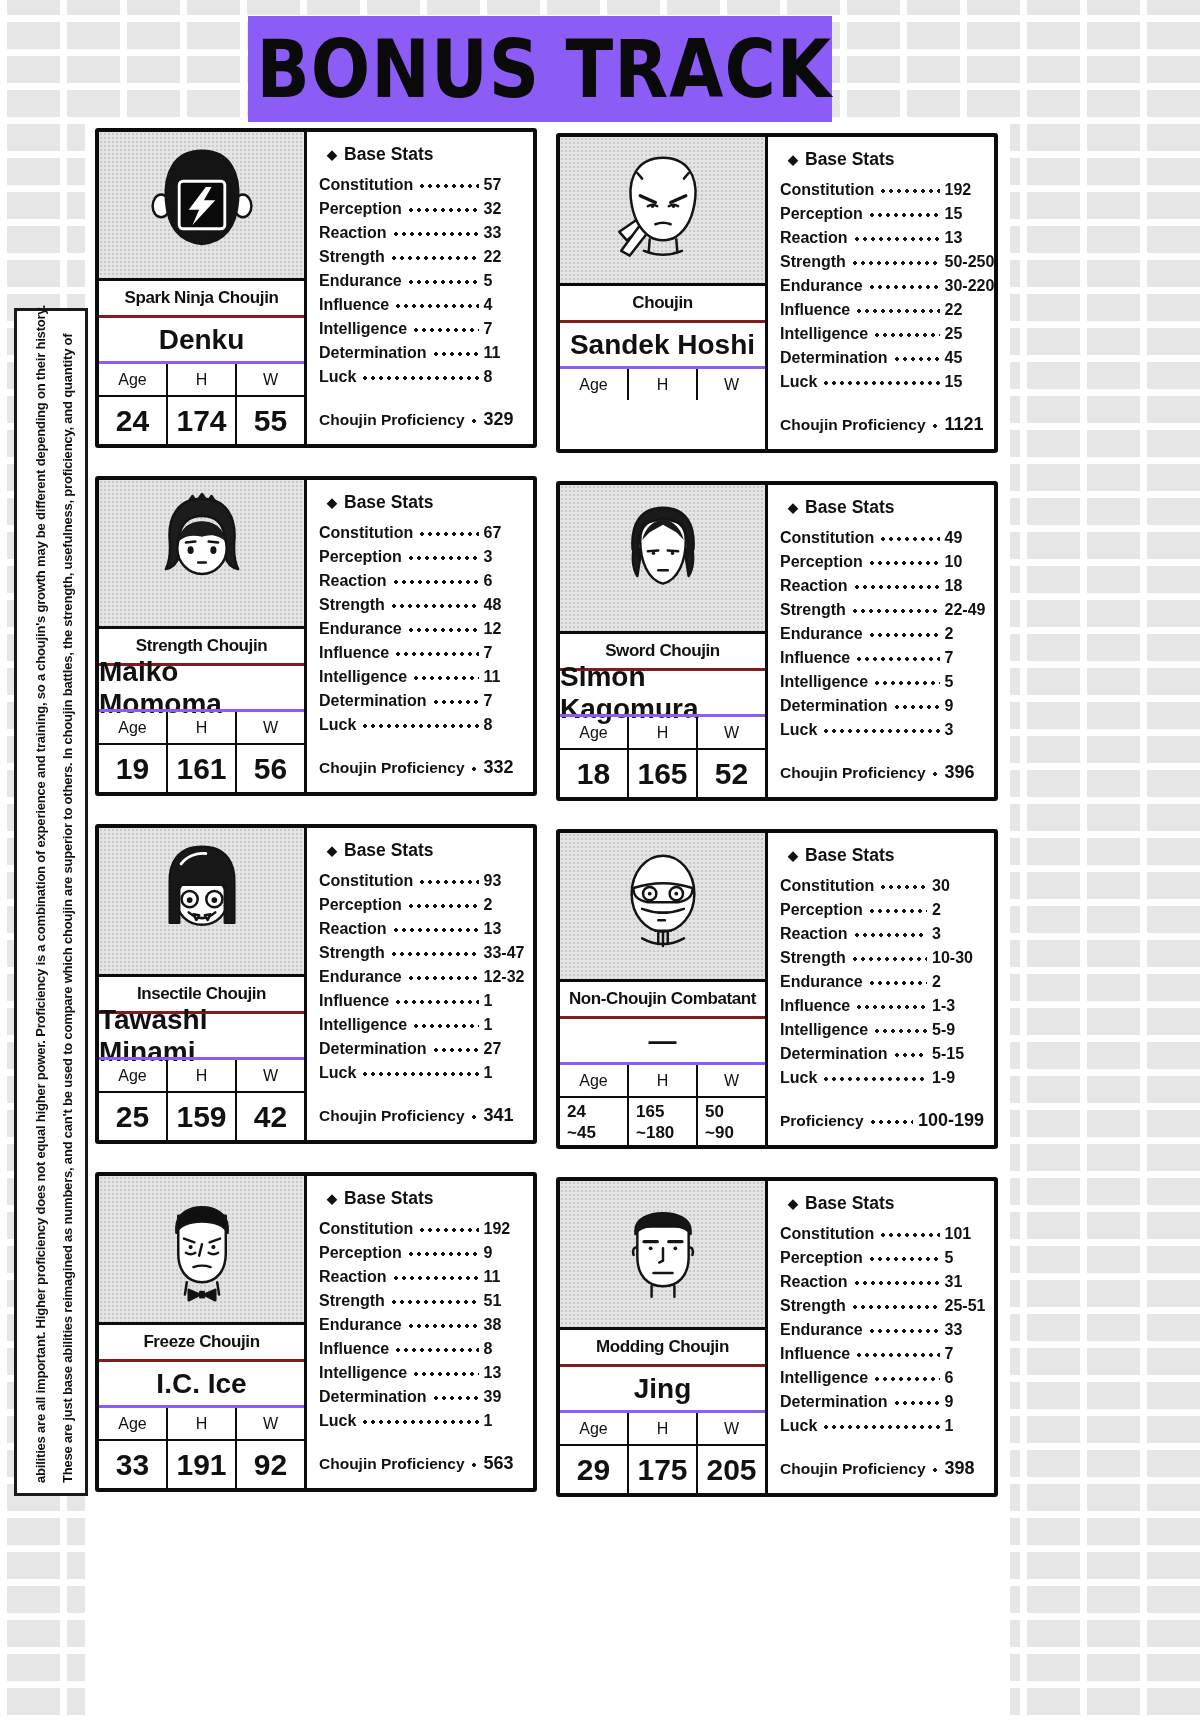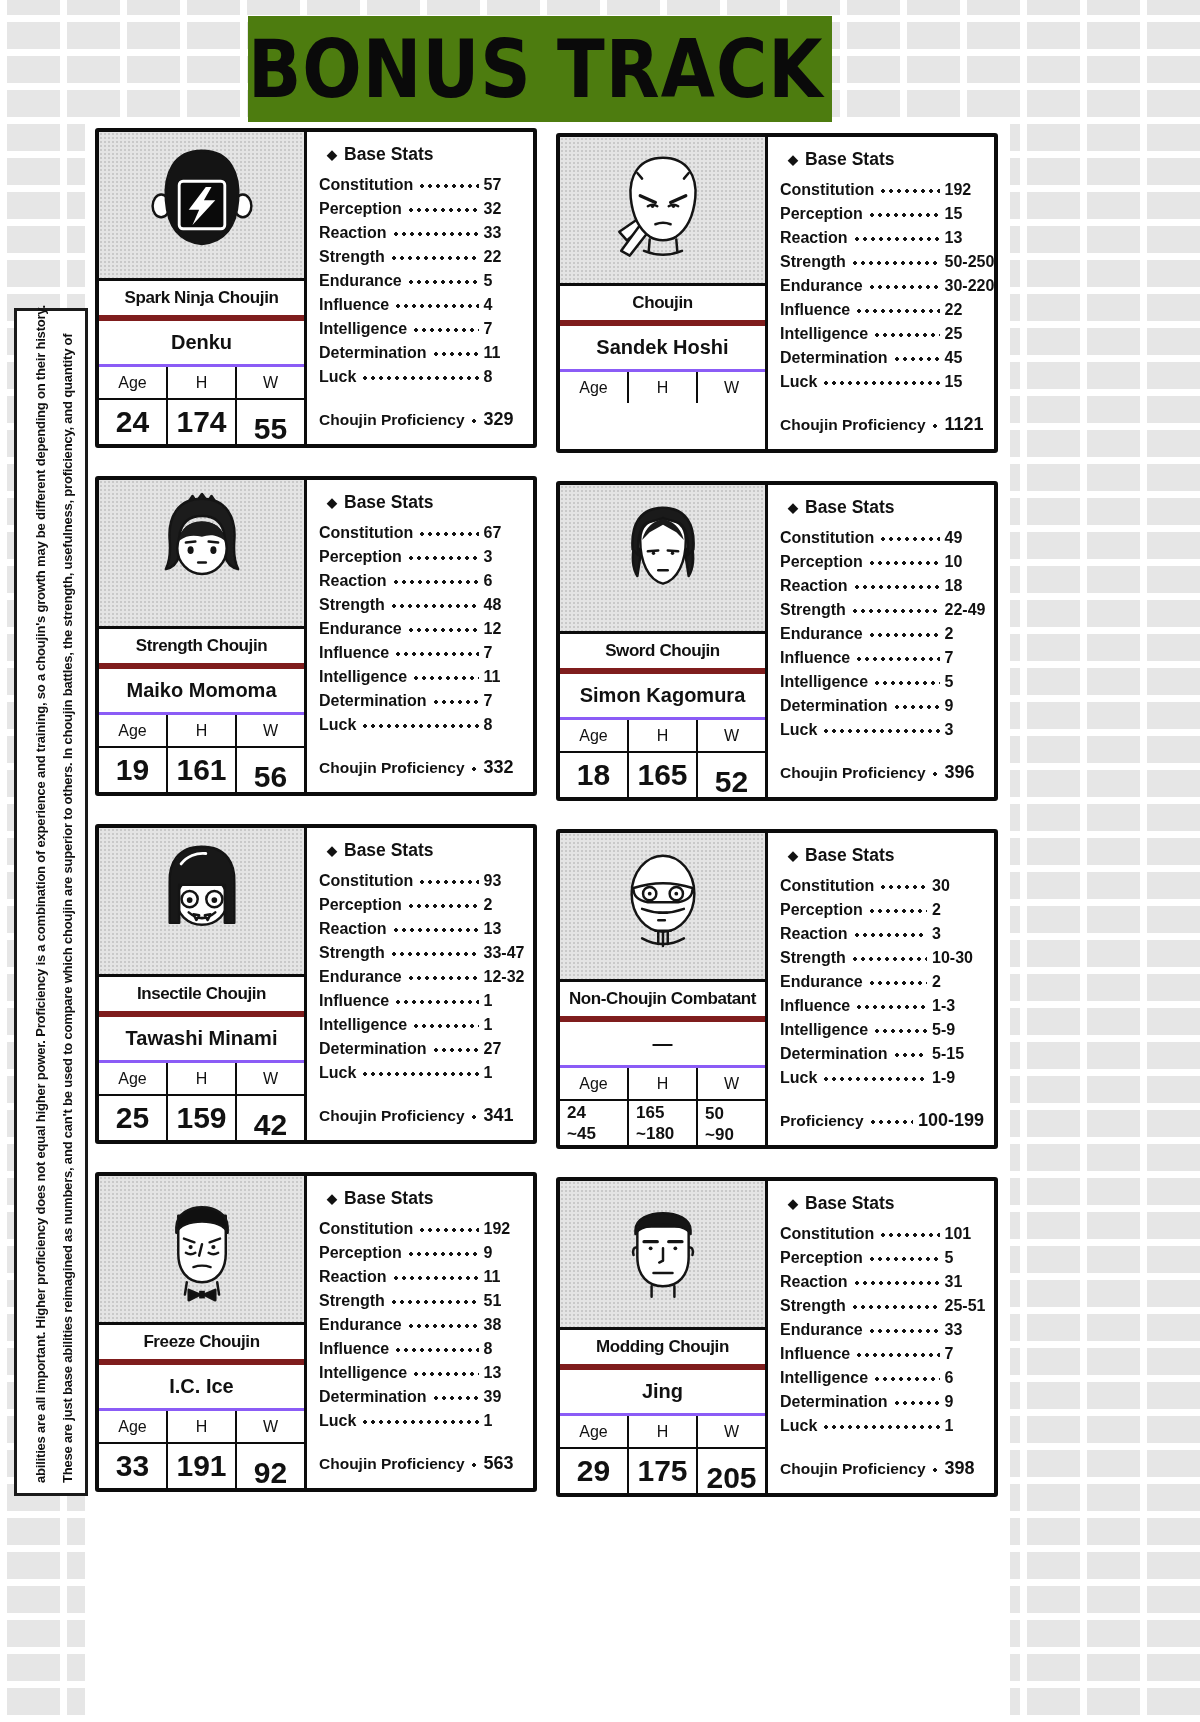--- a/index.html
+++ b/index.html
@@ -5,22 +5,22 @@
   html,body{margin:0;padding:0;}
   body{
     width:1200px;height:1722px;position:relative;overflow:hidden;
     font-family:"Liberation Sans",sans-serif;color:#111;
     background-color:#fff;
     background-image:
       repeating-linear-gradient(90deg,#fff 0 7px,rgba(0,0,0,0) 7px 60px),
       repeating-linear-gradient(0deg,#fff 0 7px,#e6e6e6 7px 34px);
   }
   .paper{position:absolute;left:85px;top:120px;width:925px;height:1602px;background:#fff;}
-  .title-wrap{position:absolute;left:248px;top:16px;width:584px;height:106px;background:#4d7c0f;
-    display:flex;align-items:center;justify-content:flex-start;}
+  .title-wrap{position:absolute;left:248px;top:16px;width:584px;height:106px;background:#8b5cf6;
+    display:flex;align-items:center;justify-content:flex-end;}
   .page-title{margin:0;font-family:"DejaVu Sans",sans-serif;font-weight:bold;font-size:70px;
     letter-spacing:1px;transform:scaleY(1.15);color:#0a0a0a;white-space:nowrap;}
   
   .sidebar{position:absolute;left:14px;top:308px;width:74px;height:1188px;
     border:3px solid #1a1a1a;background:#fff;box-sizing:border-box;}
   .sidebar-rot{position:absolute;left:10px;top:6px;width:1166px;height:56px;
     transform-origin:0 0;transform:rotate(-90deg) translateX(-100%);
     font-size:13px;line-height:27px;letter-spacing:-0.2px;color:#111;}
   .s-line{height:27px;white-space:nowrap;font-weight:bold;font-stretch:normal;}
   
@@ -30,29 +30,29 @@
     border-radius:3px;background:#fff;display:flex;}
   .card:nth-child(even){transform:translateY(5px);}
   .left-pane{flex:0 0 205px;width:205px;border-right:3px solid #0c0c0c;display:flex;flex-direction:column;}
   .portrait{height:146px;display:flex;align-items:center;justify-content:center;overflow:hidden;
     background-color:#e4e4e4;
     background-image:radial-gradient(circle,#c9c9c9 0.9px,rgba(0,0,0,0) 1.1px);
     background-size:4px 4px;}
   .face{width:114px;height:124px;}
   .type-bar{border-top:3px solid #0c0c0c;height:34px;display:flex;align-items:center;justify-content:center;
     font-weight:bold;font-size:17px;letter-spacing:-0.4px;white-space:nowrap;}
-  .name-bar{border-top:6px solid #7f1d1d;height:43px;display:flex;align-items:center;justify-content:center;
-    font-weight:bold;font-size:20px;}
+  .name-bar{border-top:3px solid #7f1d1d;height:43px;display:flex;align-items:center;justify-content:center;
+    font-weight:bold;font-size:28px;}
   .ahw-head{border-top:3px solid #8b5cf6;height:31px;display:flex;font-weight:normal;font-size:16px;}
   .ahw-head .cell{flex:1;display:flex;align-items:center;justify-content:center;border-right:2px solid #0c0c0c;}
   .ahw-head .cell:last-child{border-right:none;}
   .ahw-vals{border-top:2px solid #0c0c0c;flex:1;display:flex;font-weight:bold;}
   .ahw-vals .cell{flex:1;border-right:2px solid #0c0c0c;display:flex;flex-direction:column;
     align-items:center;justify-content:center;font-size:30px;line-height:1;}
-  .ahw-vals .cell:last-child{border-right:none;justify-content:flex-end;}
+  .ahw-vals .cell:last-child{border-right:none;}
   .ahw-vals .cell span:empty{display:none;}
   .card.ranged .ahw-vals .cell{font-size:17px;line-height:21px;align-items:flex-start;padding-left:7px;}
   .stats-pane{flex:1;display:flex;flex-direction:column;padding:12px 10px 14px 12px;box-sizing:border-box;}
   .stats-header{font-weight:bold;font-size:17.5px;display:flex;align-items:center;gap:7px;
     padding-left:8px;margin-bottom:8px;}
   .diamond{font-size:13px;line-height:1;}
   .stat-row{display:flex;align-items:center;font-weight:bold;font-size:16px;height:24px;}
   .stat-label{white-space:nowrap;}
   .leader{flex:1;min-width:8px;height:8px;align-self:center;margin:2px 5px 0 6px;
     background-image:radial-gradient(circle at 3px 4px,#141414 1.7px,rgba(0,0,0,0) 2.1px);

